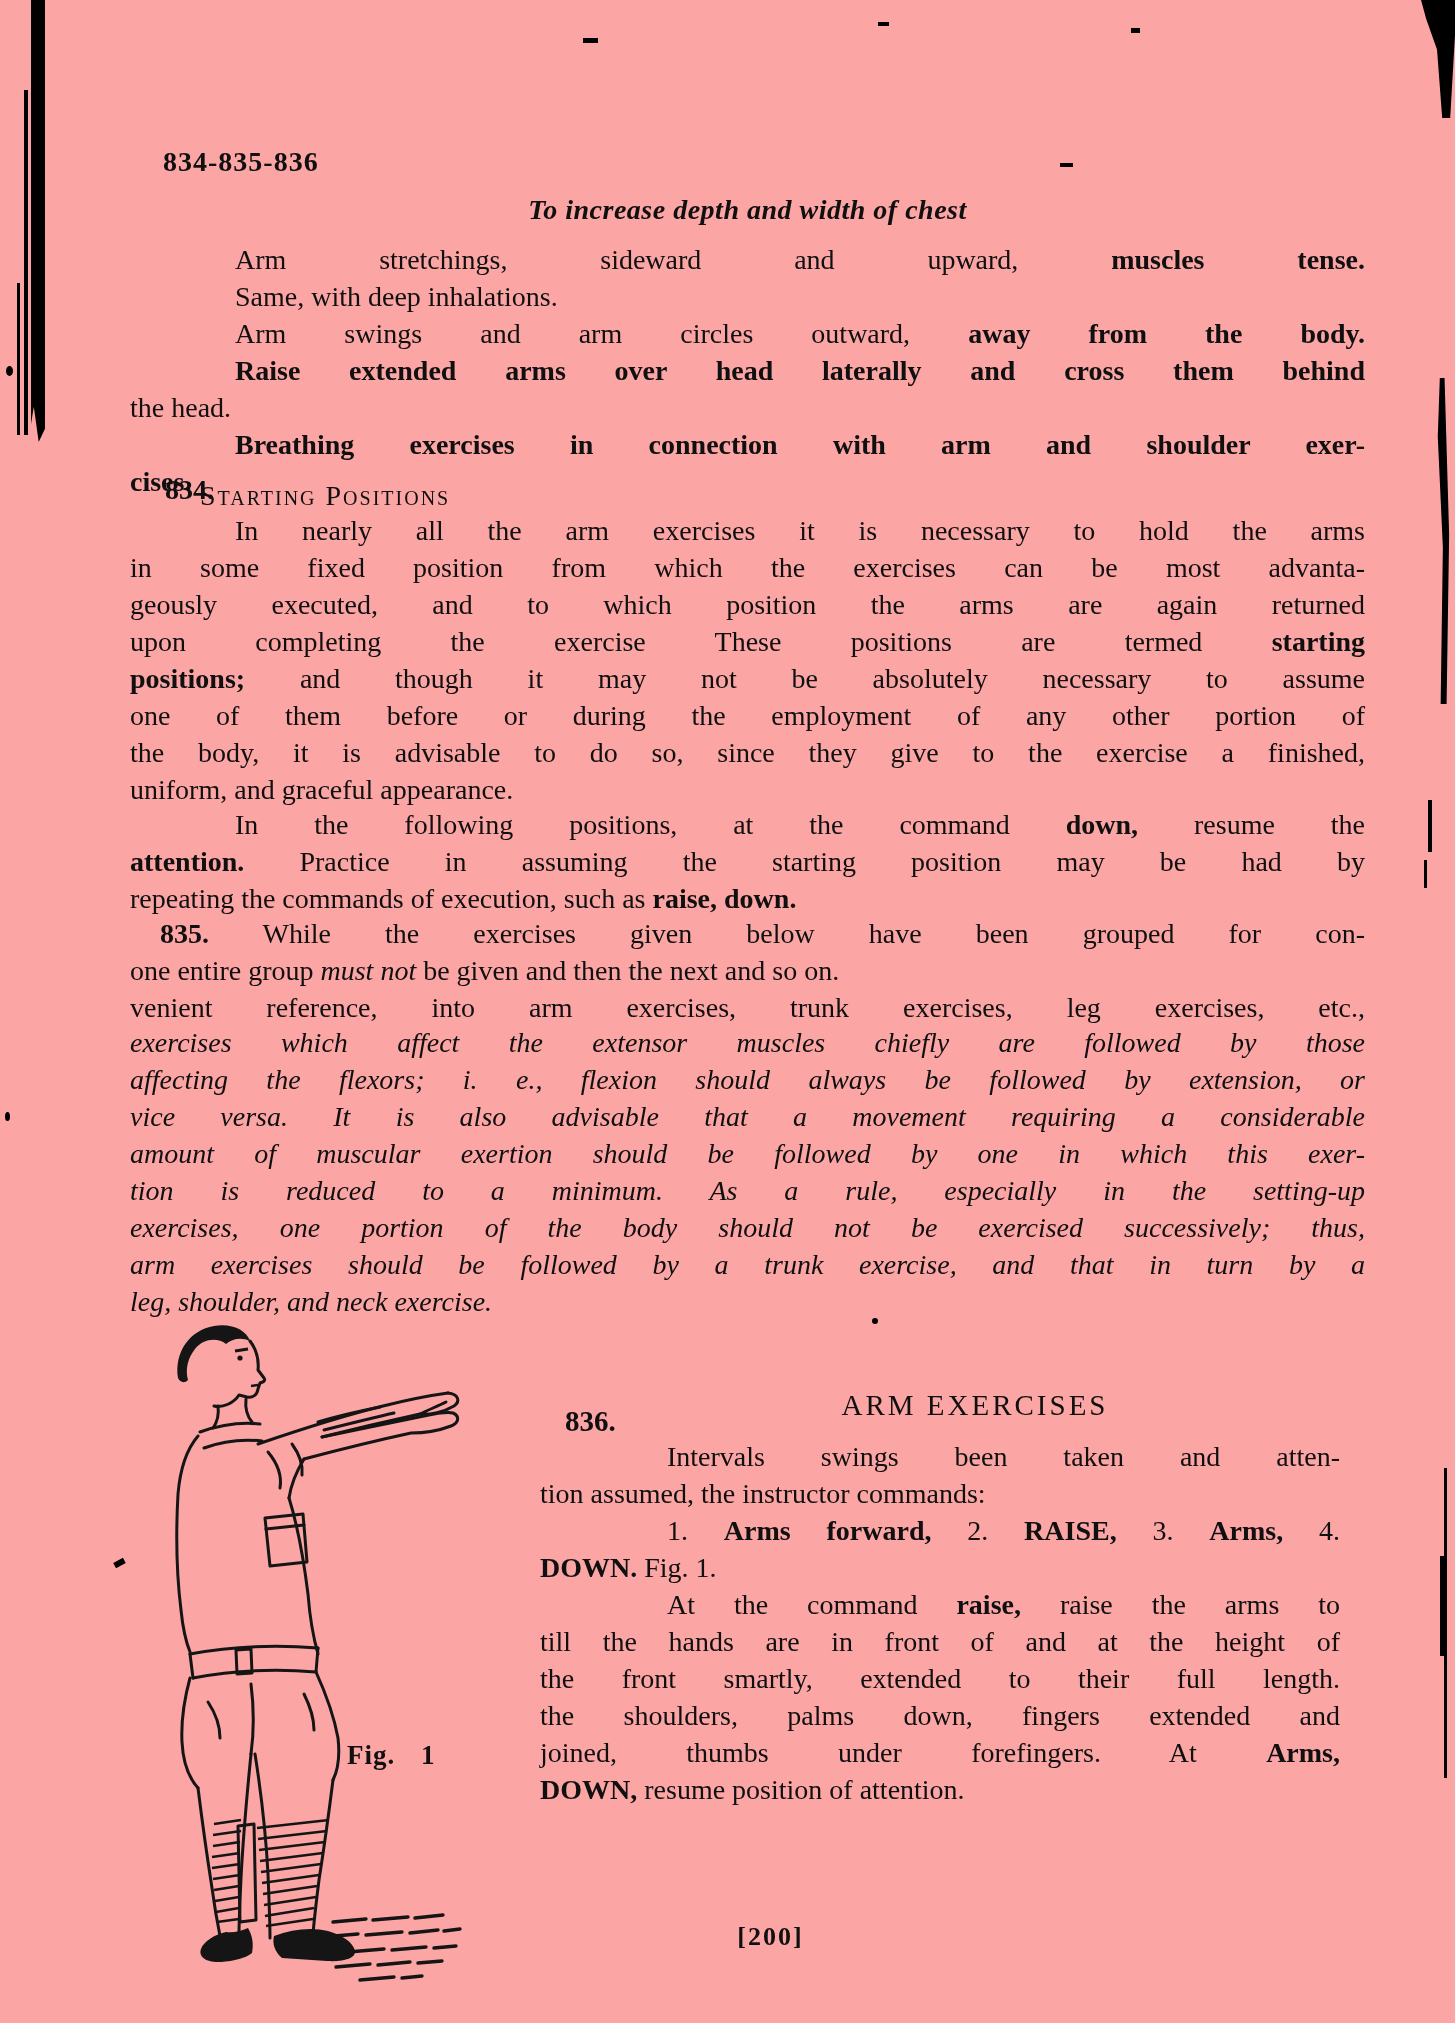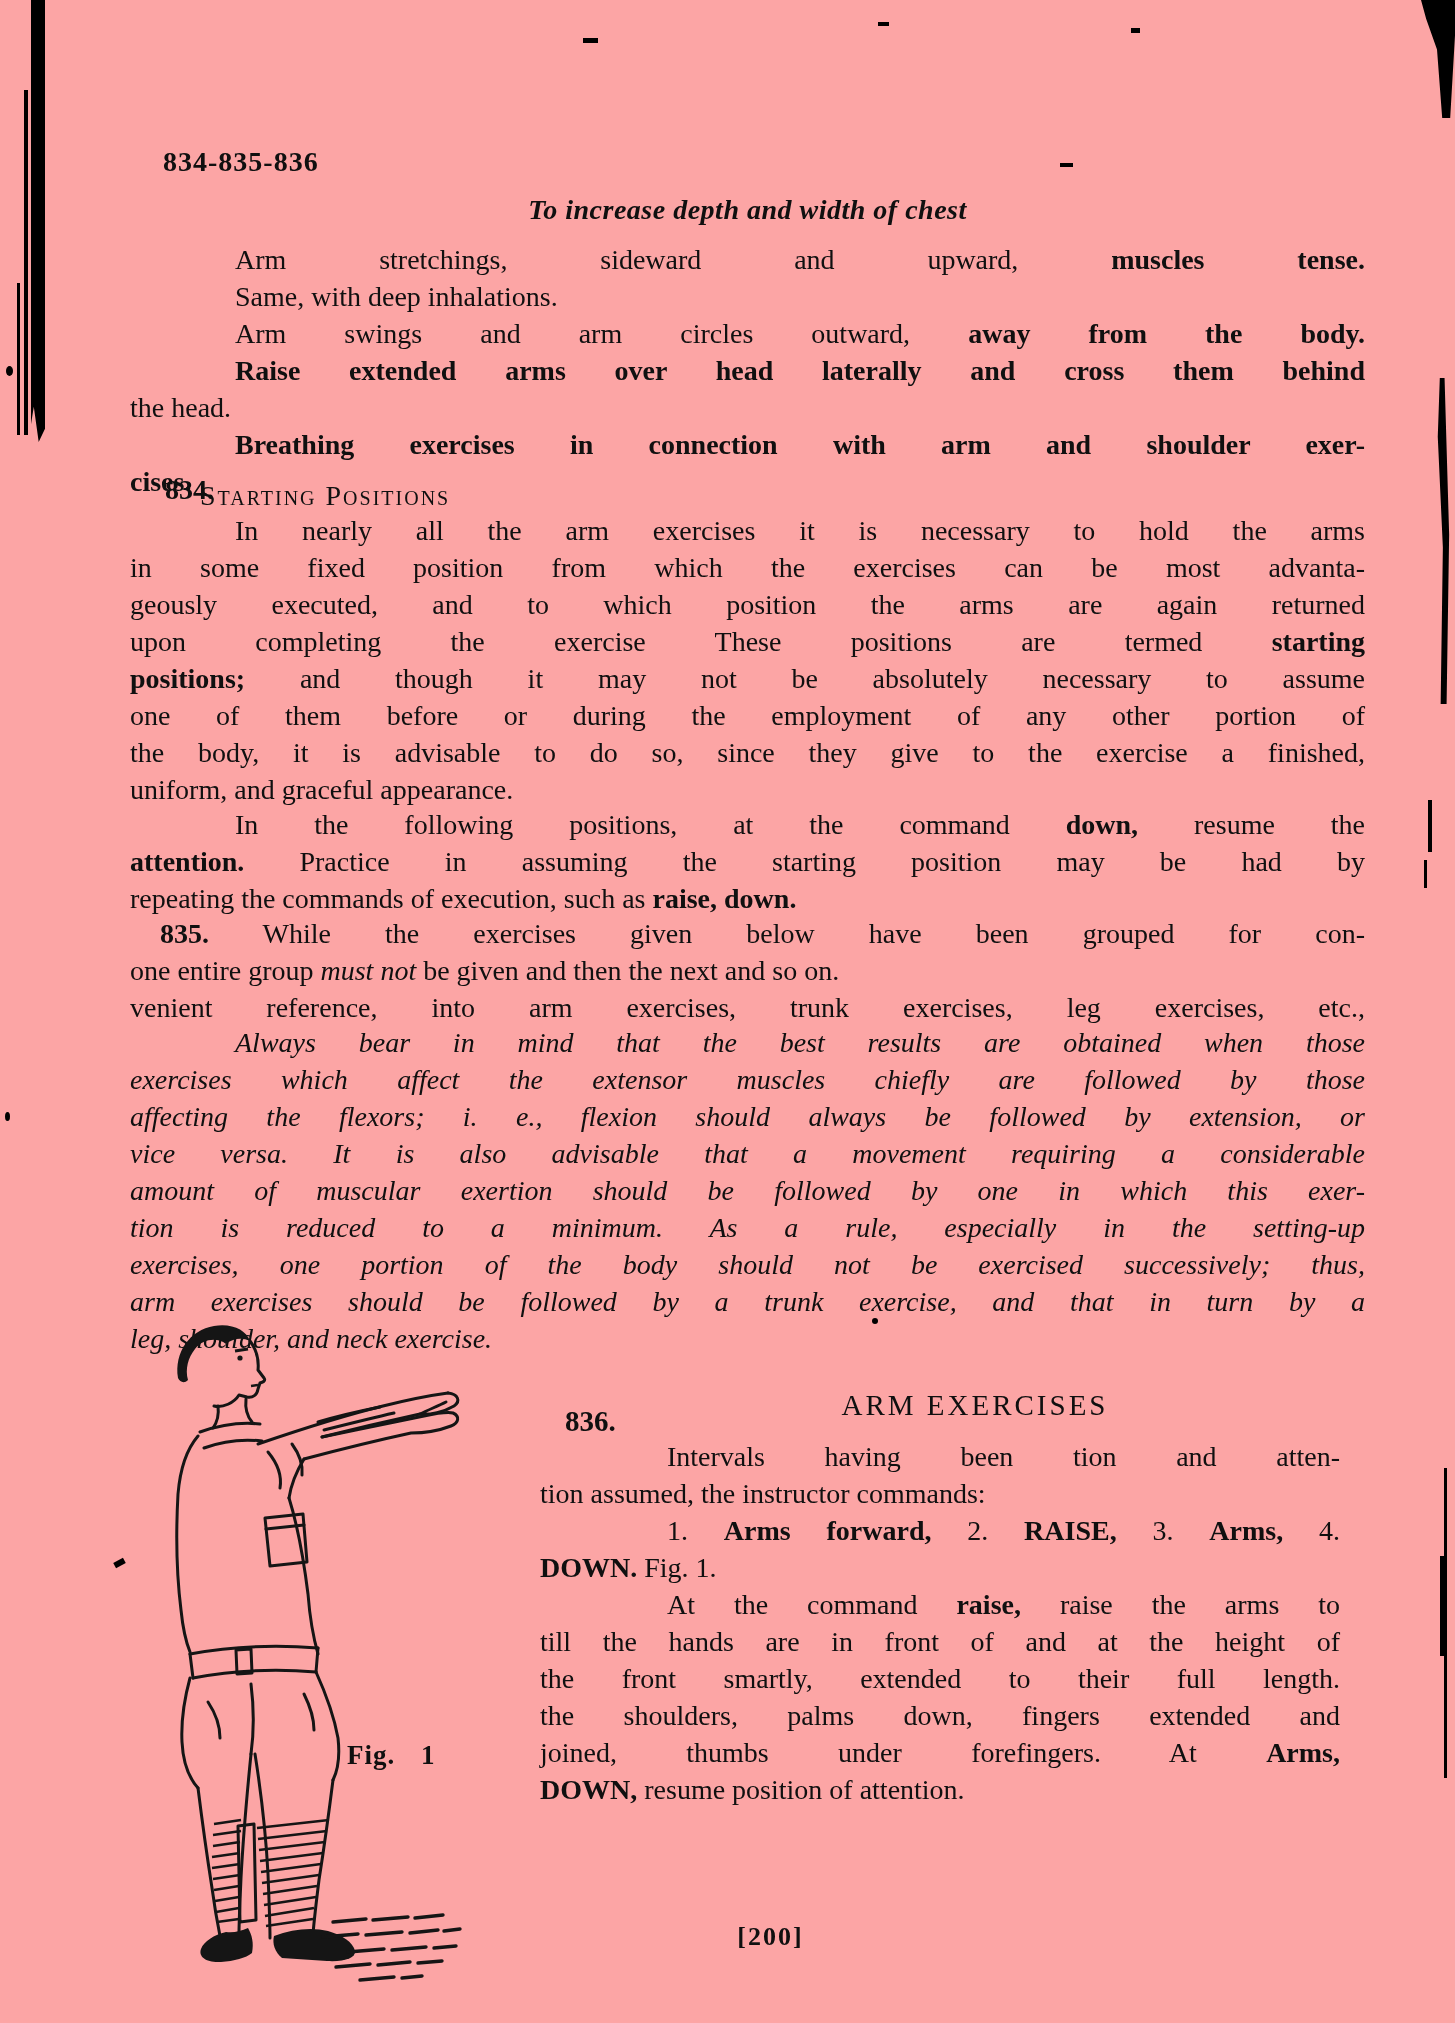--- a/index.html
+++ b/index.html
@@ -108,21 +108,20 @@
     <div class="line l"><span>repeating the commands of execution, such as </span><span class="b">raise, down.</span></div>
   </div>
 
   <div class="block" style="top:915px">
     <div class="line in2"><span class="b">835.</span><span>  While the exercises given below have been grouped for con-</span></div>
     <div class="line l"><span>one entire group </span><span class="i">must not</span><span> be given and then the next and so on.</span></div>
     <div class="line"><span>venient reference, into arm exercises, trunk exercises, leg exercises, etc.,</span></div>
   </div>
 
   <div class="block it" style="top:1024px">
-    <div class="line in"><span>Always bear in mind that the best results are obtained when those</span></div>
     <div class="line"><span>exercises which affect the extensor muscles chiefly are followed by those</span></div>
     <div class="line"><span>affecting the flexors; i. e., flexion should always be followed by extension, or</span></div>
     <div class="line"><span>vice versa.  It is also advisable that a movement requiring a considerable</span></div>
     <div class="line"><span>amount of muscular exertion should be followed by one in which this exer-</span></div>
     <div class="line"><span>tion is reduced to a minimum.  As a rule, especially in the setting-up</span></div>
     <div class="line"><span>exercises, one portion of the body should not be exercised successively; thus,</span></div>
     <div class="line"><span>arm exercises should be followed by a trunk exercise, and that in turn by a</span></div>
     <div class="line l"><span>leg, shoulder, and neck exercise.</span></div>
   </div>
 
@@ -226,21 +225,21 @@
     </g>
   </svg>
 
   <div class="figlab b">Fig. 1</div>
 
   <div class="col836">
     <div class="c-head">
       <span class="num b">836.</span>
       <span class="title">ARM EXERCISES</span>
     </div>
-    <div class="line in3"><span>Intervals having been tion and atten-</span></div>
+    <div class="line in3"><span>Intervals swings been taken and atten-</span></div>
     <div class="line l"><span>tion assumed, the instructor commands:</span></div>
     <div class="line in3"><span>1. </span><span class="b">Arms forward,</span><span> 2. </span><span class="b">RAISE,</span><span> 3. </span><span class="b">Arms,</span><span> 4.</span></div>
     <div class="line l"><span class="b">DOWN.</span><span>  Fig. 1.</span></div>
     <div class="line in3"><span>At the command </span><span class="b">raise,</span><span> raise the arms to</span></div>
     <div class="line"><span>till the hands are in front of and at the height of</span></div>
     <div class="line"><span>the front smartly, extended to their full length.</span></div>
     <div class="line"><span>the shoulders, palms down, fingers extended and</span></div>
     <div class="line"><span>joined, thumbs under forefingers.  At </span><span class="b">Arms,</span></div>
     <div class="line l"><span class="b">DOWN,</span><span> resume position of attention.</span></div>
   </div>

